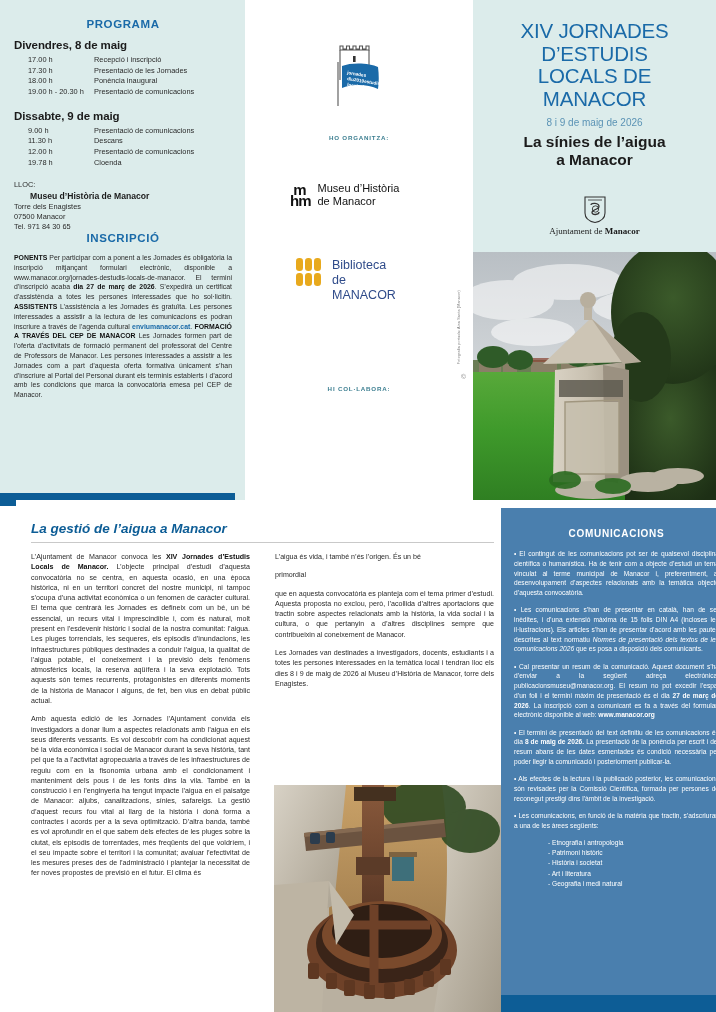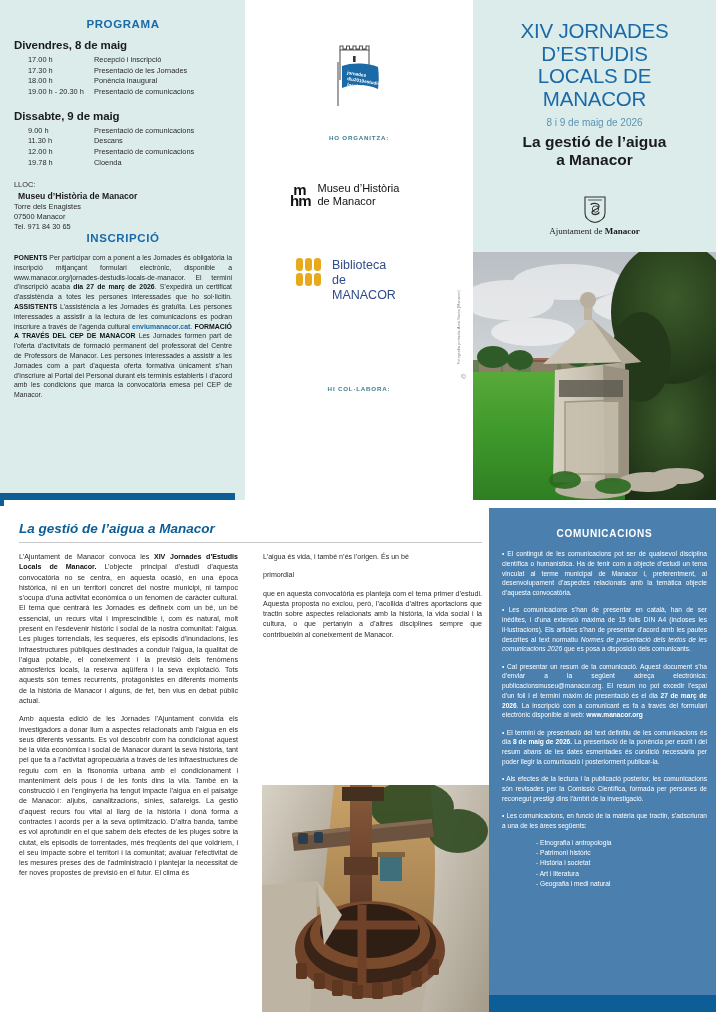--- a/index.html
+++ b/index.html
@@ -38,21 +38,21 @@
     color:#1b1b1b;font-weight:bold;font-size:11.5px;margin:0 0 4px 0;
     letter-spacing:-.1px;
   }
   .sched{width:100%;border-collapse:collapse;margin:0 0 12px 14px;}
   .sched td{
     font-size:7.4px;color:#2a2a2a;padding:0 0 1.2px 0;
     vertical-align:top;line-height:1.28;white-space:nowrap;
   }
   .sched td.t{width:66px;}
   .lloc-label{font-size:7.4px;color:#2a2a2a;margin:4px 0 2px 0;}
-  .lloc-name{font-size:8.6px;font-weight:bold;color:#1b1b1b;margin:0 0 1px 4px;}
+  .lloc-name{font-size:8.6px;font-weight:bold;color:#1b1b1b;margin:0 0 1px 16px;}
   .lloc-line{font-size:7.4px;color:#2a2a2a;line-height:1.3;}
 
   
   .inscrip-wrap{position:absolute;left:14px;top:232px;width:218px;}
   .inscrip-body{
     font-size:6.9px;line-height:1.42;color:#2a2a2a;text-align:justify;
     margin-top:6px;
   }
   .inscrip-body b{color:#111;}
   .link-blue{color:#1a6aa8;font-weight:bold;}
@@ -104,21 +104,21 @@
   
   .photo-top{
     position:absolute;left:473px;top:252px;width:243px;height:248px;
     overflow:hidden;
   }
 
   
   .blue-bar{position:absolute;left:0;top:493px;width:235px;height:13px;background:#0d5d96;}
 
   
-  .bottom-section{position:absolute;left:4px;top:500px;width:608px;height:512px;background:#fff;}
+  .bottom-section{position:absolute;left:16px;top:500px;width:608px;height:512px;background:#fff;}
   .art-title{
     position:absolute;left:15px;top:21px;font-style:italic;font-weight:bold;
     font-size:13.5px;color:#0d5d96;
   }
   .hrule{position:absolute;left:15px;top:42px;width:463px;height:1px;background:#c9c9c9;}
 
   .col{position:absolute;font-size:7.1px;line-height:1.45;color:#2a2a2a;text-align:justify;}
   .col p{margin:0 0 8px 0;}
   .col b{color:#111;}
   .col-1{left:15px;top:52px;width:219px;}
@@ -280,21 +280,21 @@
 
     <div class="title-block">
       <div class="main-title">
         <div>XIV JORNADES</div>
         <div>D’ESTUDIS</div>
         <div>LOCALS DE</div>
         <div>MANACOR</div>
       </div>
       <div class="date-line">8 i 9 de maig de 2026</div>
       <div class="subtitle">
-        <div>La gestió de l’aigua</div>
+        <div>La sínies de l’aigua</div>
         <div>a Manacor</div>
       </div>
     </div>
 
     <div class="ajuntament">
       <svg class="sq" style="margin:0 auto;" width="30" height="30" viewBox="0 0 30 30" aria-hidden="true">
         <path d="M5 3 L25 3 L25 19 C25 25 20 27.5 15 28.5 C10 27.5 5 25 5 19 Z" fill="none" stroke="#333" stroke-width="1.1"></path>
         <path d="M8 6 L22 6" stroke="#333" stroke-width="0.8"></path>
         <path d="M11 11 C11 8.5 19 8.5 19 12.5 C19 16 12 15 12 18.5 C12 21.5 19 21 19 18" fill="none" stroke="#333" stroke-width="1.3"></path>
         <circle cx="15.5" cy="15" r="3.2" fill="none" stroke="#333" stroke-width="0.9"></circle>
@@ -386,20 +386,21 @@
 
     <div class="col col-1">
       <p><span>L’Ajuntament de Manacor convoca les </span><b>XIV Jornades d’Estudis Locals de Manacor.</b><span> L’objecte principal d’estudi d’aquesta convocatòria no se centra, en aquesta ocasió, en una època històrica, ni en un territori concret del nostre municipi, ni tampoc s’ocupa d’una activitat econòmica o un fenomen de caràcter cultural. El tema que centrarà les Jornades es defineix com un bé, un bé essencial, un recurs vital i imprescindible i, com és natural, molt present en l’esdevenir històric i social de la nostra comunitat: l’aigua. Les pluges torrencials, les sequeres, els episodis d’inundacions, les infraestructures públiques destinades a conduir l’aigua, la qualitat de l’aigua potable, el coneixement i la previsió dels fenòmens atmosfèrics locals, la reserva aqüífera i la seva explotació. Tots aquests són temes recurrents, protagonistes en diferents moments de la història de Manacor i alguns, de fet, ben vius en debat públic actual.</span></p>
       <p>Amb aquesta edició de les Jornades l’Ajuntament convida els investigadors a donar llum a aspectes relacionats amb l’aigua en els seus diferents vessants. Es vol descobrir com ha condicionat aquest bé la vida econòmica i social de Manacor durant la seva història, tant pel que fa a l’activitat agropecuària a través de les infraestructures de reguiu com en la fisonomia urbana amb el condicionament i manteniment dels pous i de les fonts dins la vila. També en la construcció i en l’enginyeria ha tengut impacte l’aigua en el paisatge de Manacor: aljubs, canalitzacions, sínies, safareigs. La gestió d’aquest recurs fou vital al llarg de la història i donà forma a contractes i acords per a la seva optimització. D’altra banda, també es vol aprofundir en el que sabem dels efectes de les pluges sobre la ciutat, els episodis de torrentades, més freqüents del que voldríem, i el seu impacte sobre el territori i la comunitat; avaluar l’efectivitat de les mesures preses des de l’administració i plantejar la necessitat de fer noves propostes de previsió en el futur. El clima és</p>
     </div>
 
     <div class="col col-2">
       <p>L’aigua és vida, i també n’és l’origen. És un bé</p>
       <p>primordial</p>
       <p>que en aquesta convocatòria es planteja com el tema primer d’estudi. Aquesta proposta no exclou, però, l’acollida d’altres aportacions que tractin sobre aspectes relacionats amb la història, la vida social i la cultura, o que pertanyin a d’altres disciplines sempre que contribueixin al coneixement de Manacor.</p>
+      <p>Les Jornades van destinades a investigadors, docents, estudiants i a totes les persones interessades en la temàtica local i tendran lloc els dies 8 i 9 de maig de 2026 al Museu d’Història de Manacor, torre dels Enagistes.</p>
     </div>
 
     <div class="photo-bottom">
       <svg class="sq" width="230" height="227" viewBox="0 0 230 227" preserveAspectRatio="xMidYMid slice" aria-hidden="true">
         <defs>
           <linearGradient id="rock" x1="0" y1="0" x2="1" y2="1">
             <stop offset="0" stop-color="#d8d2c6"></stop>
               <stop offset="100%" stop-color="#a39a89"></stop>
           </linearGradient>
           <linearGradient id="rust" x1="0" y1="0" x2="0" y2="1">

